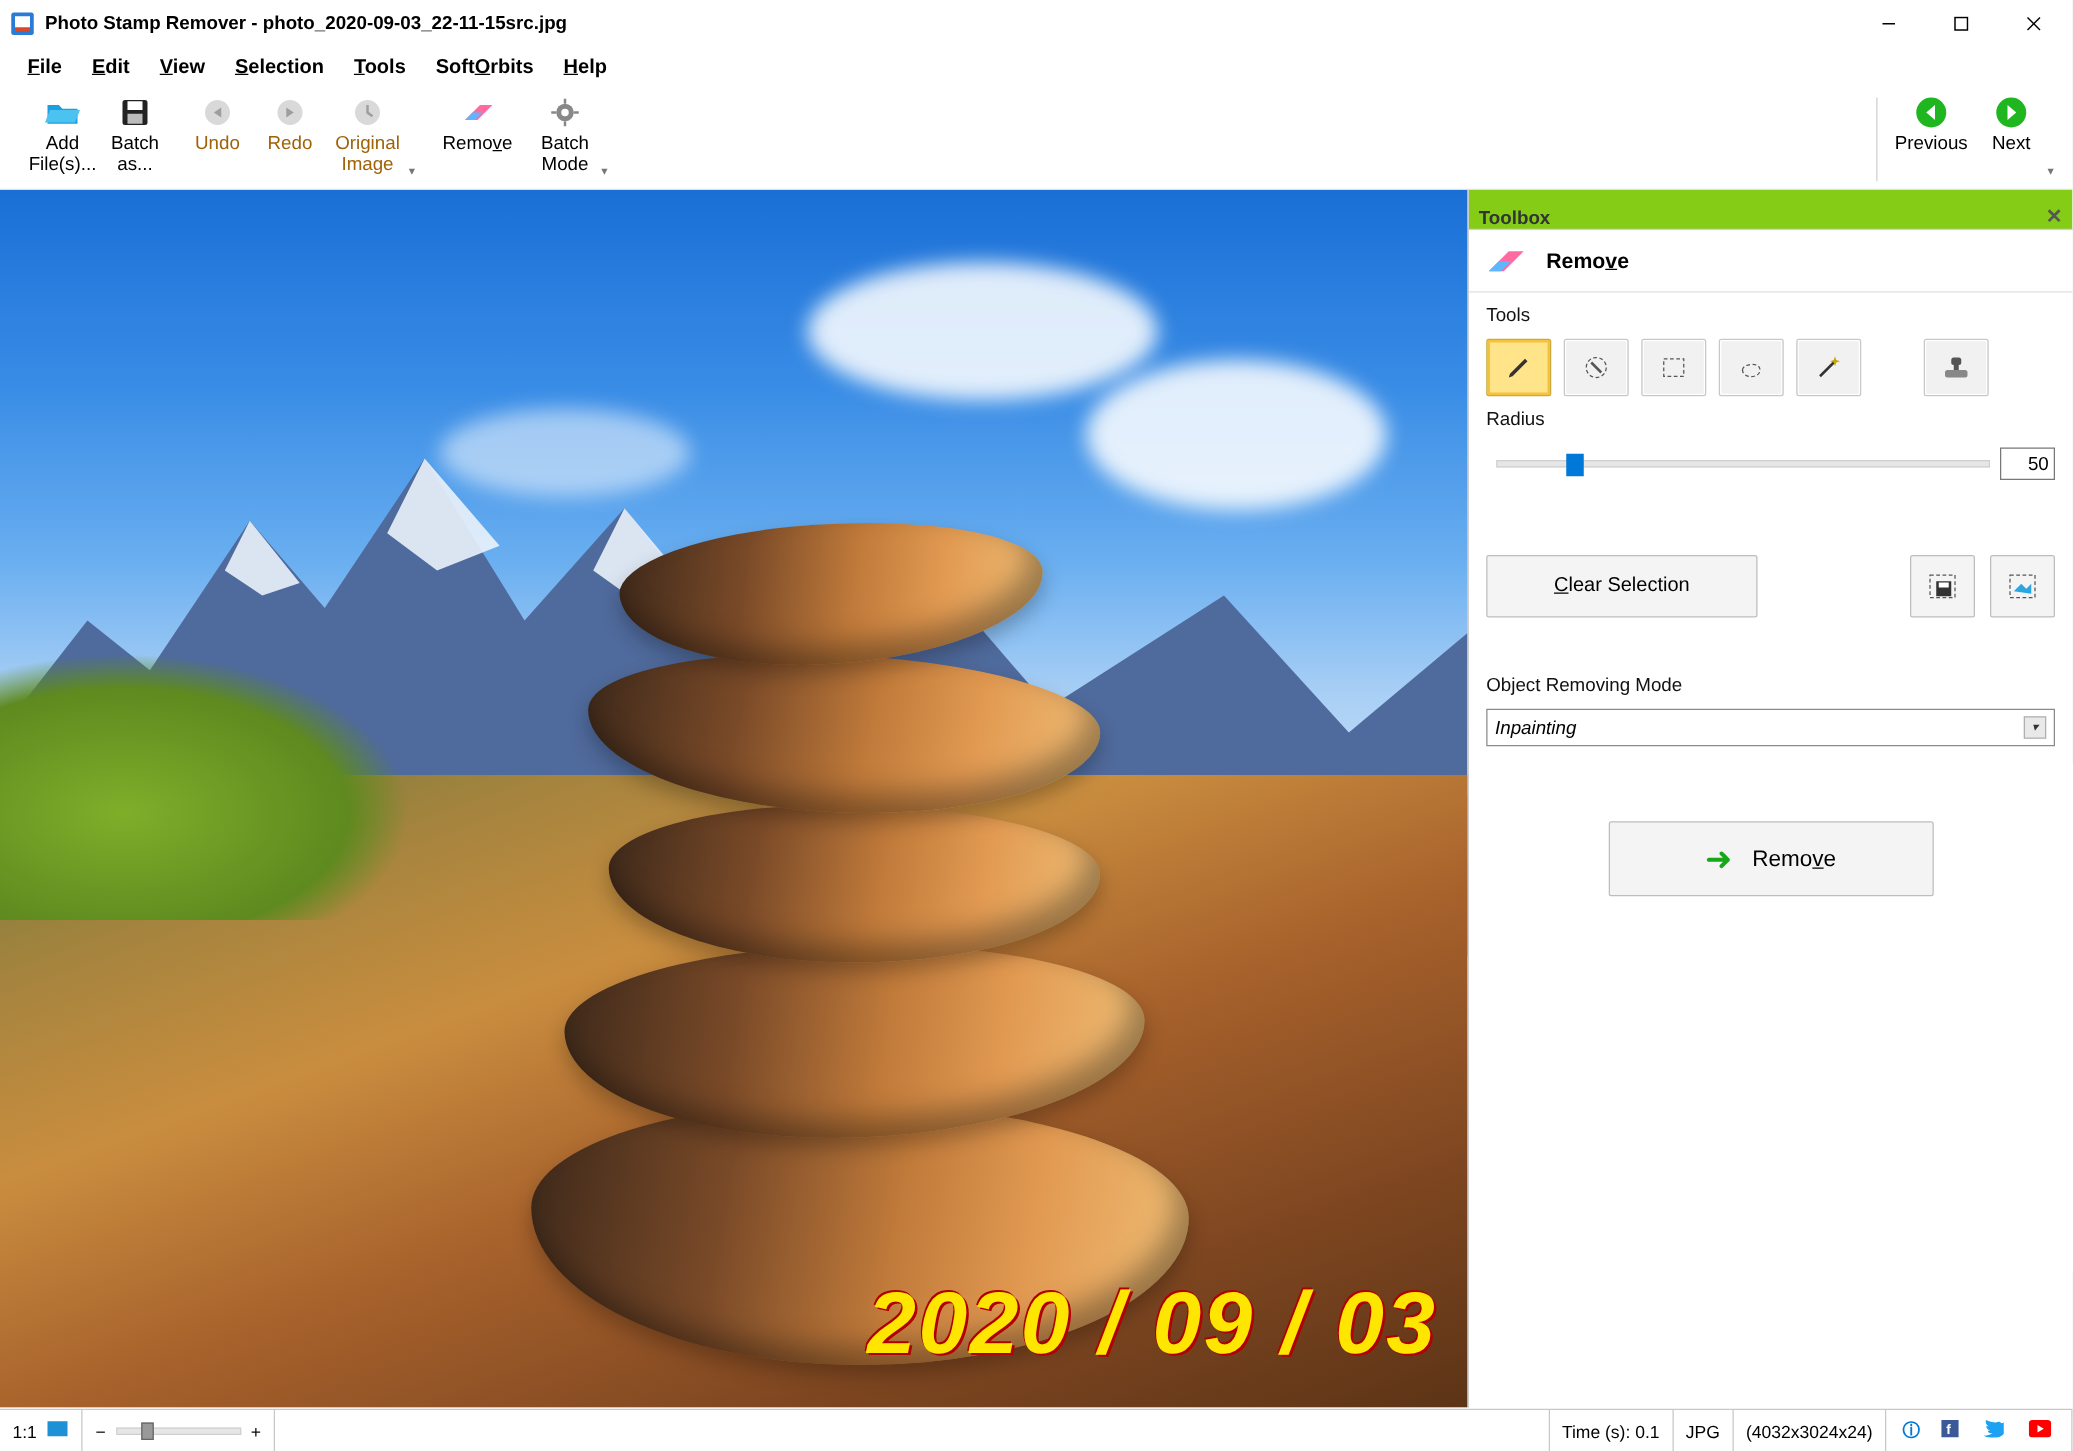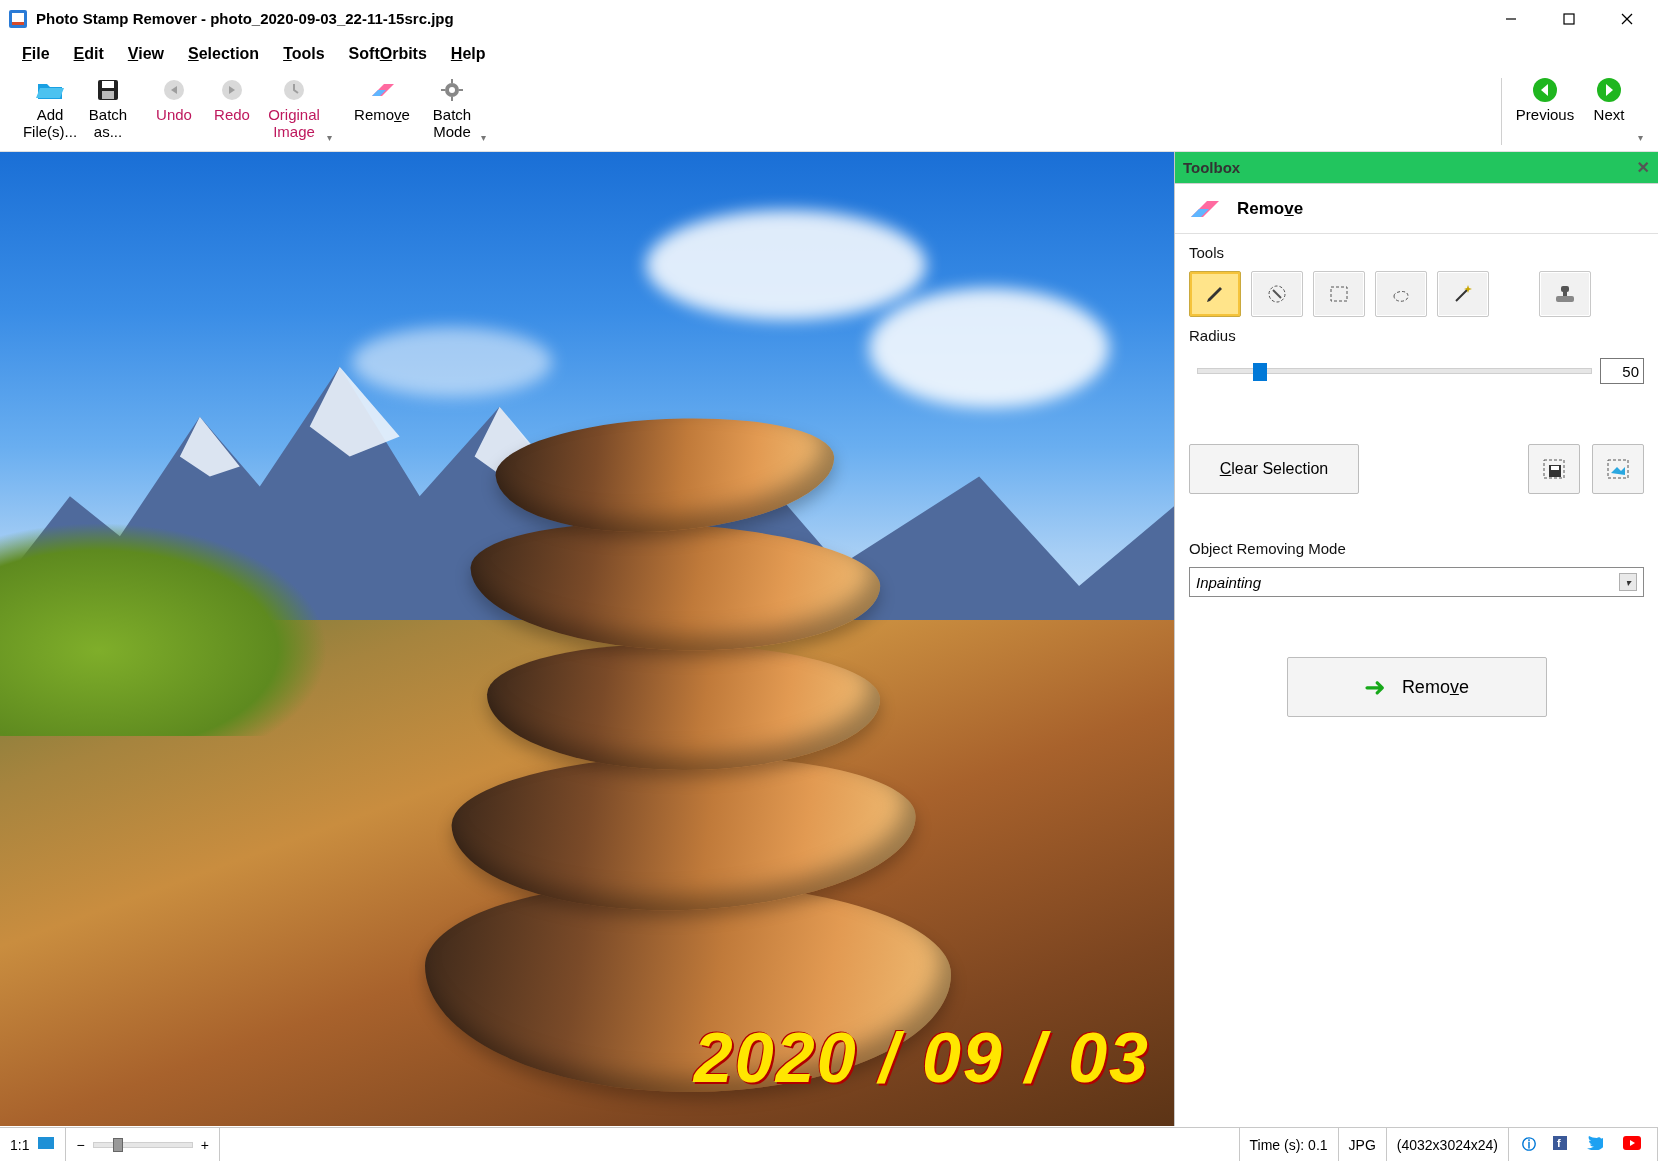--- a/index.html
+++ b/index.html
@@ -14,21 +14,21 @@
   .win-btn svg { stroke: #000; }
 
   
   .menubar { height: 32px; display: flex; align-items: center; padding: 0 12px; gap: 4px; }
   .menubar span { padding: 4px 10px; font-size: 16px; cursor: default; font-weight: bold; }
   .menubar span u { text-decoration: underline; }
 
   
   .toolbar { height: 82px; display: flex; align-items: stretch; padding: 2px 6px 0 21px; border-bottom: 1px solid #e0e0e0; }
   .tool-btn { width: 58px; display: flex; flex-direction: column; align-items: center; justify-content: flex-start; padding-top: 4px; font-size: 15px; line-height: 1.15; text-align: center; }
-  .tool-btn.disabled { color: #be185d; }
+  .tool-btn.disabled { color: #a16207; }
   .tool-btn .ico { width: 28px; height: 28px; margin-bottom: 2px; display: flex; align-items: center; justify-content: center; }
   .tool-sep { width: 8px; }
   .tool-spacer { flex: 1; }
   .dd-arrow { width: 14px; align-self: flex-end; padding-bottom: 8px; color: #777; font-size: 10px; }
 
   
   .main { display: flex; height: 974px; }
 
   
   .canvas { width: 1175px; background: #dcdcdc; position: relative; overflow: hidden; border-right: 1px solid #c8c8c8; }
@@ -51,38 +51,38 @@
   .r2{left:0%;  top:17%; width:92%; height:18%; transform:rotate(2deg);}
   .r3{left:4%;  top:34%; width:88%; height:18%;}
   .r4{left:-4%; top:50%; width:104%;height:22%; transform:rotate(-2deg);}
   .r5{left:-10%;top:68%; width:118%;height:30%;}
   .datestamp { position: absolute; right: 24px; bottom: 28px; font-family: Arial, sans-serif;
                font-weight: 700; font-style: italic; font-size: 70px; letter-spacing: 2px;
                color: #ffe600; text-shadow: 2px 2px 0 #b00000, -1px -1px 0 #b00000; }
 
   
   .panel { flex: 1; background: #fff; display: flex; flex-direction: column; font-size: 15px; }
-  .panel-head { height: 32px; background: #22c55e; border-bottom: 1px solid #d0d0d0; display: flex; align-items: center; padding: 0 8px; font-weight: 600; color: #333; }
+  .panel-head { height: 32px; background: #84cc16; border-bottom: 1px solid #d0d0d0; display: flex; align-items: flex-end; padding: 0 8px; font-weight: 600; color: #333; }
   .panel-head .x { margin-left: auto; font-size: 16px; color: #555; }
   .panel-sub { height: 50px; display: flex; align-items: center; gap: 16px; padding: 0 12px; border-bottom: 1px solid #e0e0e0;}
   .panel-sub .eraser-ico { width: 34px; height: 24px; }
   .panel-sub .lbl { font-weight: 700; font-size: 17px; }
   .panel-body { padding: 10px 14px; display: flex; flex-direction: column; gap: 10px; }
   .section-title { font-size: 15px; color: #111; }
   .tool-grid { display: flex; gap: 10px; }
   .tool-cell { width: 52px; height: 46px; background: #f1f1f1; border: 1px solid #c8c8c8; border-radius: 2px;
                display: flex; align-items: center; justify-content: center; box-shadow: inset 0 0 0 1px #fff; }
   .tool-cell.active { background: #ffe48a; border-color: #caa93e; box-shadow: 0 0 0 2px #f5c33b inset; }
   .tool-cell.spacer { background: transparent; border: none; box-shadow: none; width: 30px; }
   .slider-row { display: flex; align-items: center; gap: 8px; padding: 4px 0 0 8px; }
   .slider-track { flex: 1; height: 6px; background: #e6e6e6; border: 1px solid #cfcfcf; position: relative; }
   .slider-thumb { position: absolute; top: -6px; width: 14px; height: 18px; background: #0078d7; left: 14%; }
   .slider-val { width: 44px; height: 26px; border: 1px solid #777; text-align: right; padding: 2px 4px; font-size: 15px; }
   .btn { background: #f4f4f4; border: 1px solid #bdbdbd; border-radius: 2px; display: flex; align-items: center; justify-content: center; }
-  .clear-btn { width: 170px; height: 50px; font-size: 16px; }
+  .clear-btn { width: 217px; height: 50px; font-size: 16px; }
   .row-gap { display: flex; gap: 12px; align-items: center; }
   .sq-btn { width: 52px; height: 50px; }
   .dropdown { height: 30px; border: 1px solid #8a8a8a; display: flex; align-items: center; padding: 0 6px; font-size: 15px; font-style: italic; }
   .dropdown .dd { margin-left: auto; width: 18px; height: 18px; background:#e9e9e9; border:1px solid #b0b0b0; display:flex;align-items:center;justify-content:center;font-size:10px;color:#333;}
   .remove-btn { width: 260px; height: 60px; align-self: center; gap: 16px; font-size: 18px; }
   .remove-btn .arrow { color: #17a81a; font-size: 26px; }
 
   
   .statusbar { position: absolute; left:0; right:0; bottom:0; height: 34px; border-top: 1px solid #c8c8c8;
                display: flex; align-items: flex-end; font-size: 14px; background: #fff; }

